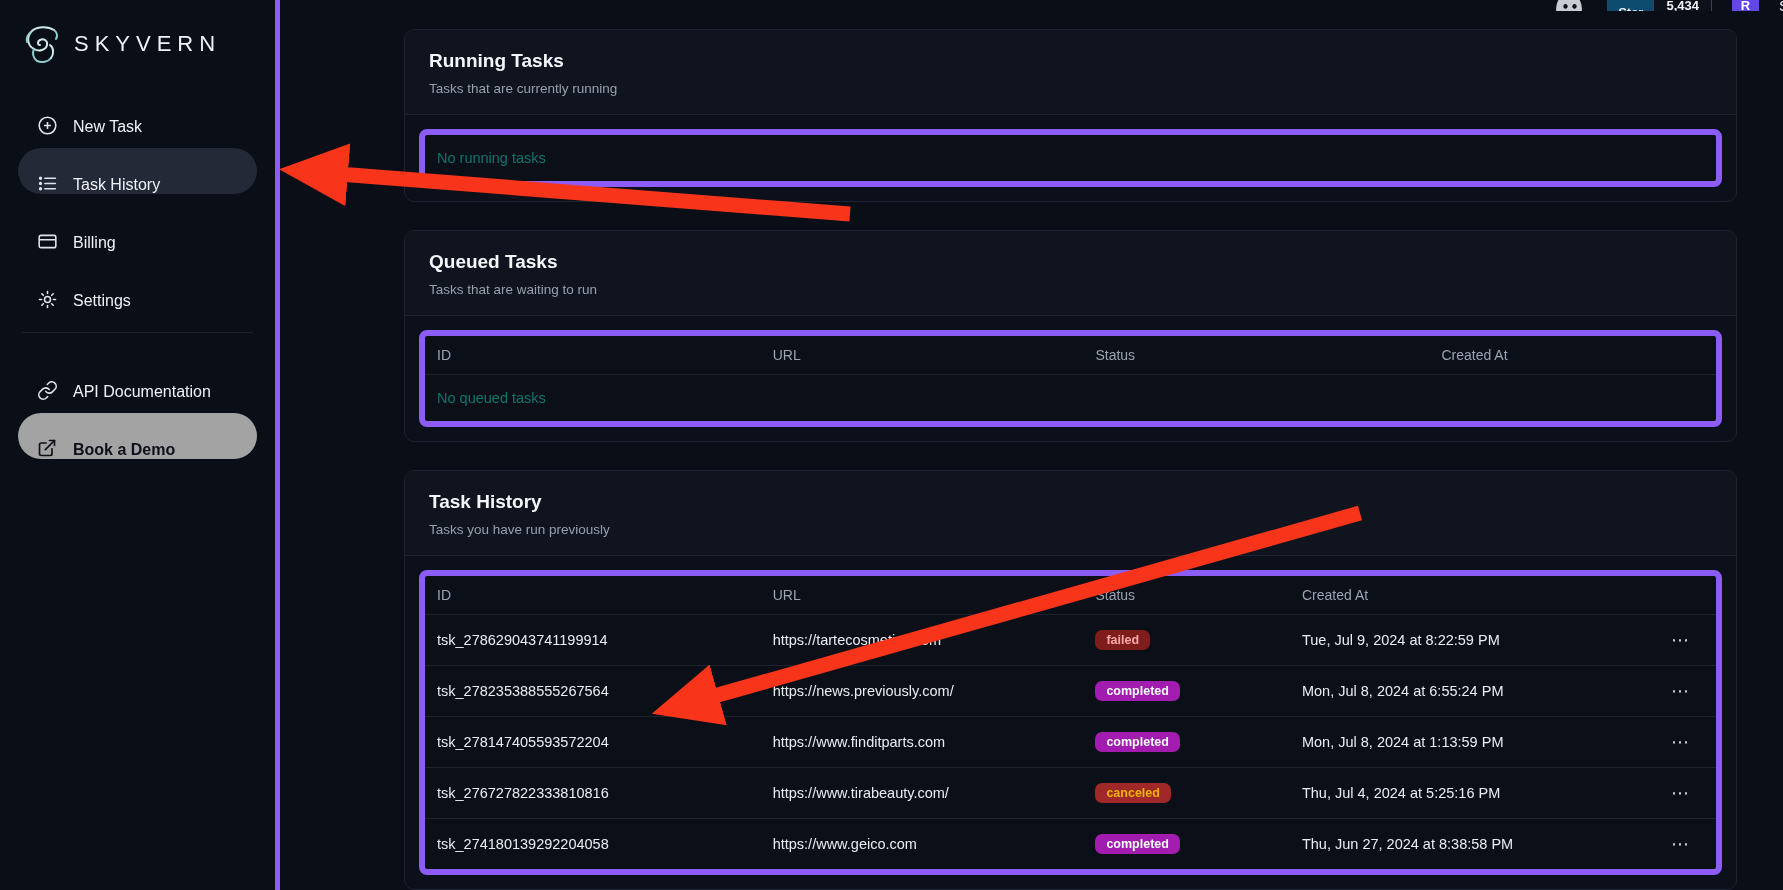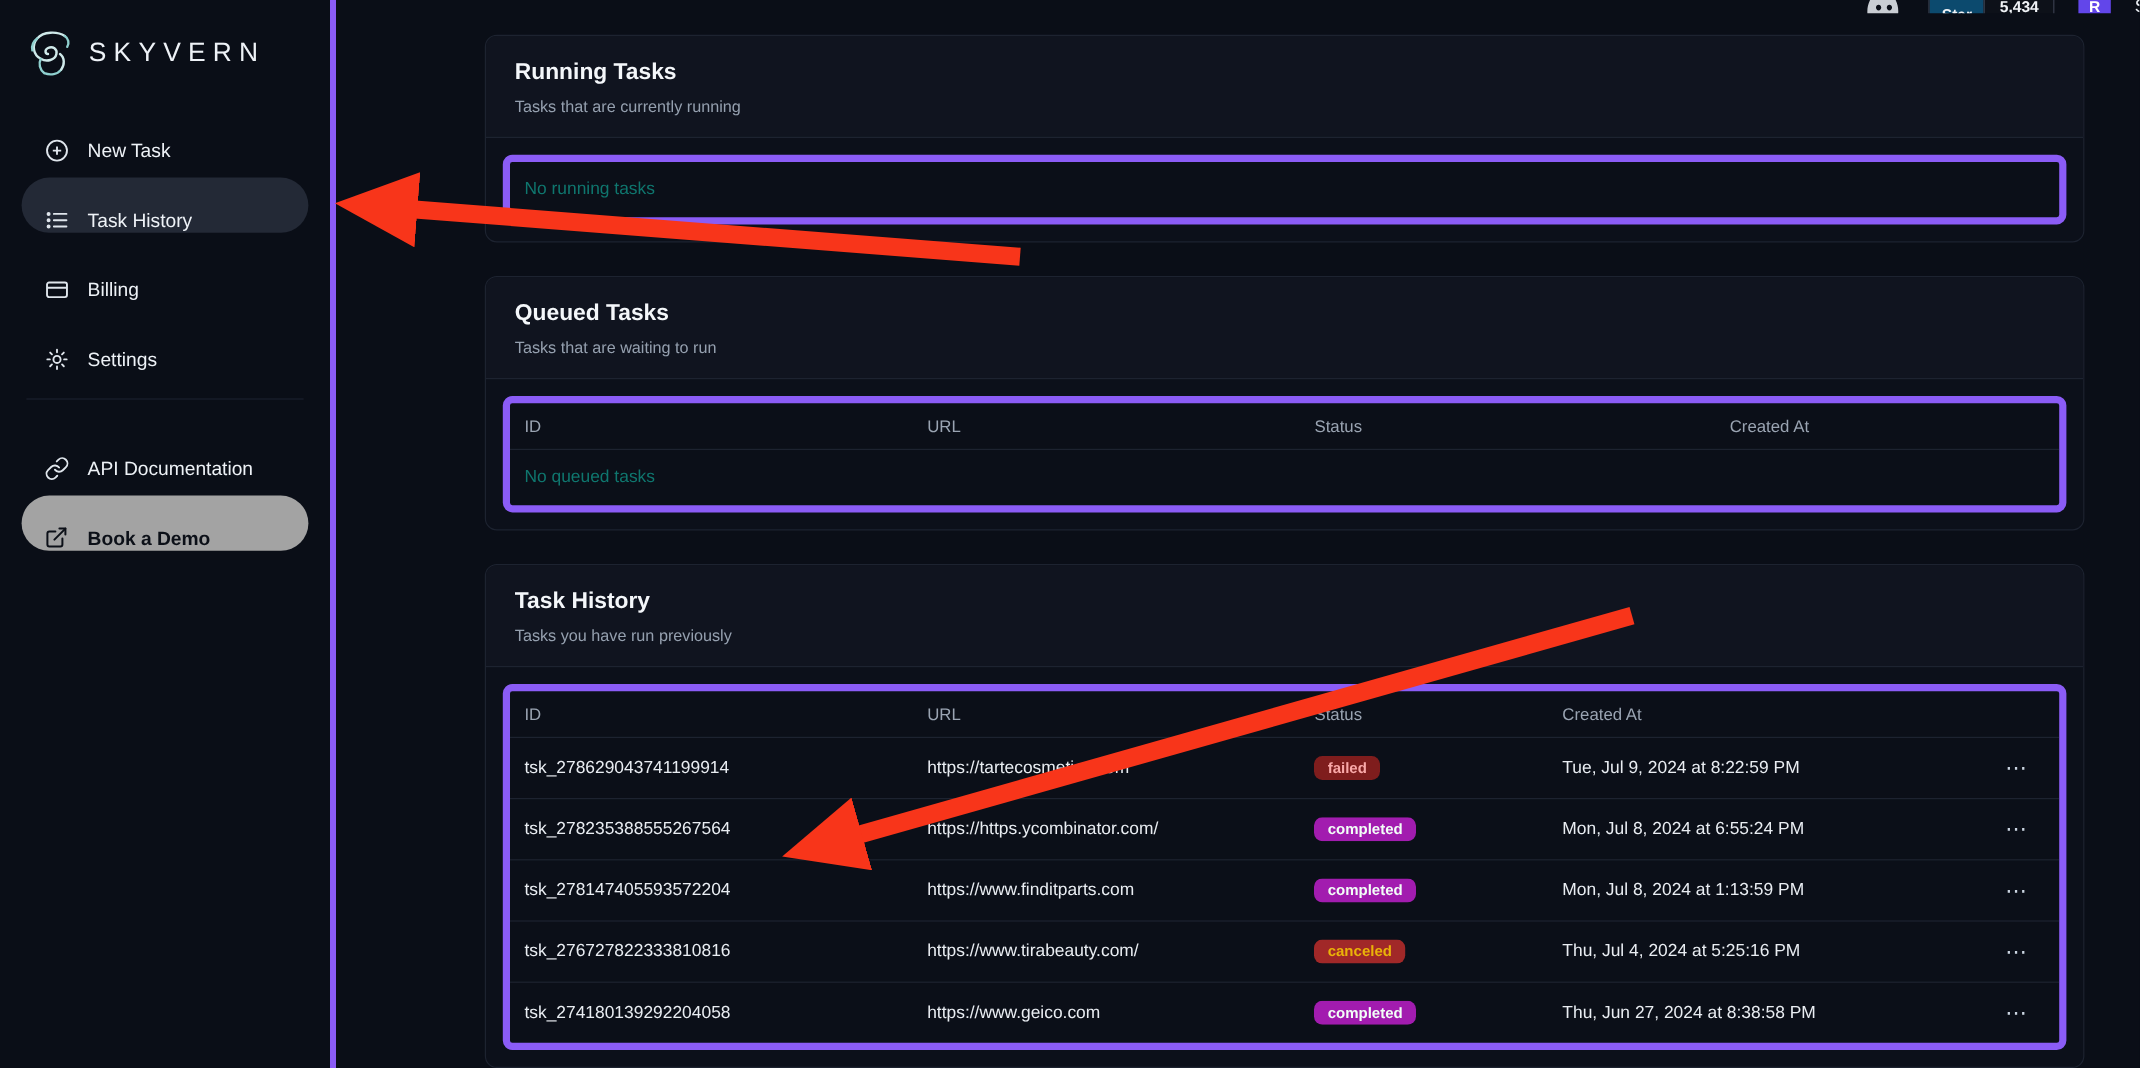--- a/index.html
+++ b/index.html
@@ -234,21 +234,21 @@
   <div class="trow grid-history">
     <div class="cell">tsk_278629043741199914</div>
     <div class="cell">https://tartecosmetics.com</div>
     <div class="cell"><span class="badge badge--failed">failed</span></div>
     <div class="cell">Tue, Jul 9, 2024 at 8:22:59 PM</div>
     <div class="cell cell-actions"><button class="ellipsis-btn">⋯</button></div>
   </div>
 
   <div class="trow grid-history">
     <div class="cell">tsk_278235388555267564</div>
-    <div class="cell">https://https.ycombinator.com/</div>
+    <div class="cell">https://news.previously.com/</div>
     <div class="cell"><span class="badge badge--completed">completed</span></div>
     <div class="cell">Mon, Jul 8, 2024 at 6:55:24 PM</div>
     <div class="cell cell-actions"><button class="ellipsis-btn">⋯</button></div>
   </div>
 
   <div class="trow grid-history">
     <div class="cell">tsk_278147405593572204</div>
     <div class="cell">https://www.finditparts.com</div>
     <div class="cell"><span class="badge badge--completed">completed</span></div>
     <div class="cell">Mon, Jul 8, 2024 at 1:13:59 PM</div>

